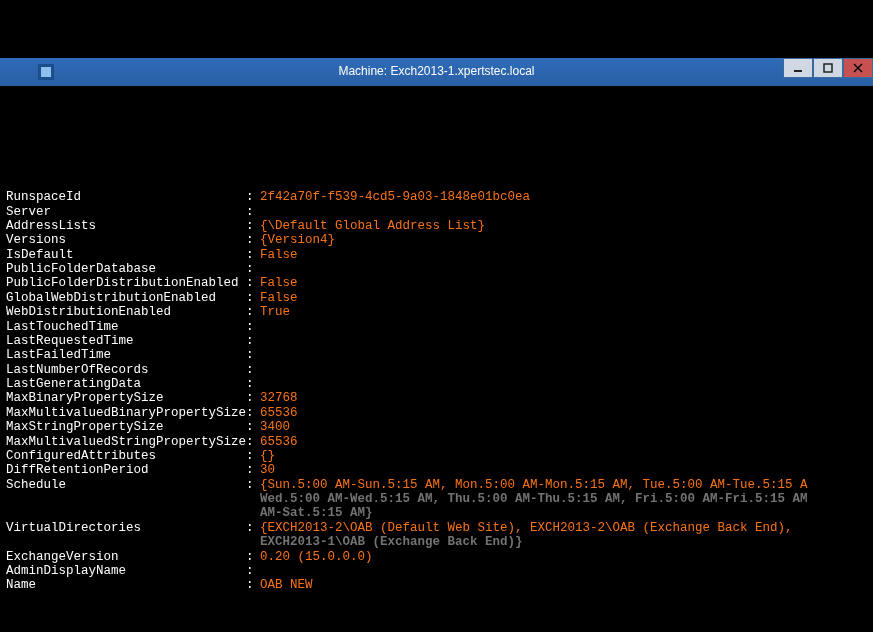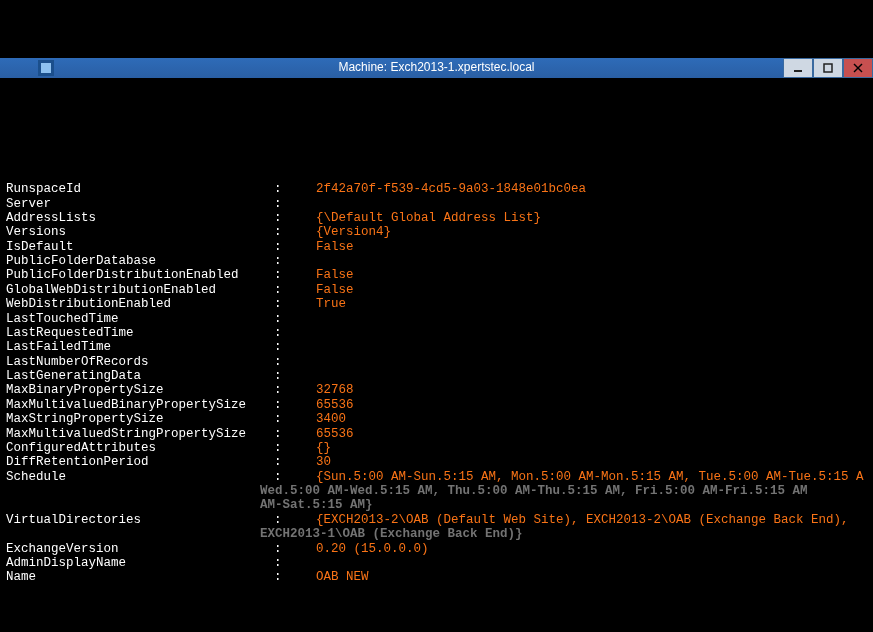--- a/index.html
+++ b/index.html
@@ -7,21 +7,21 @@
     font-family: Consolas, 'Courier New', monospace;
     font-size: 12.5px;
     background: #000;
     width: 873px;
     height: 632px;
     overflow: hidden;
     line-height: 1.15;
     white-space: pre;
   }
   .titlebar {
-    height: 20px;
+    height: 28px;
     background: linear-gradient(#2e6bb8, #2a5fa4);
     display: flex;
     align-items: center;
     position: relative;
     padding-left: 32px;
   }
   .titlebar-icon {
     width: 16px; height: 16px;
     margin-left: 6px;
     background: #1b4f8c;
@@ -54,21 +54,21 @@
   }
   .win-btn.close{ background:#c75050; color:#000; }
   .win-btn svg{width:10px;height:10px;}
   .terminal {
     padding: 4px 6px;
     color:#fff;
   }
   .ps-y { color:#ffff55; }
   .ps-c { color:#e0e0e0; }
   .hl   { color:#fff; }
-  .row{ display:flex;gap:28px; }
+  .row{ display:flex; }
   .key{ width:240px; color:#fff; }
   .colon{ width:14px; color:#fff; }
   .val{ color:#f97316; flex:1; white-space:pre-wrap; }
   .cont{ margin-left:254px; color:#737373; white-space:pre-wrap;font-weight:bold;}
 </style>
 </head>
 <body>
 
 
 

